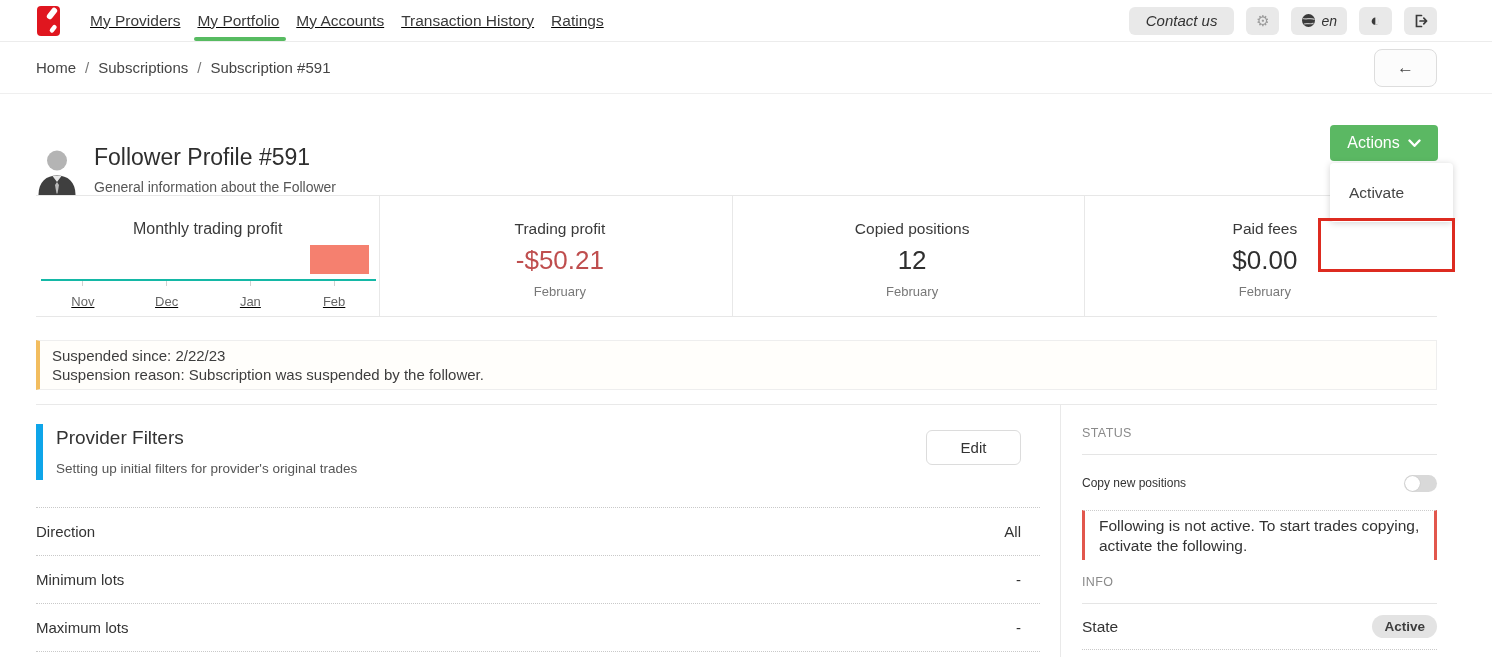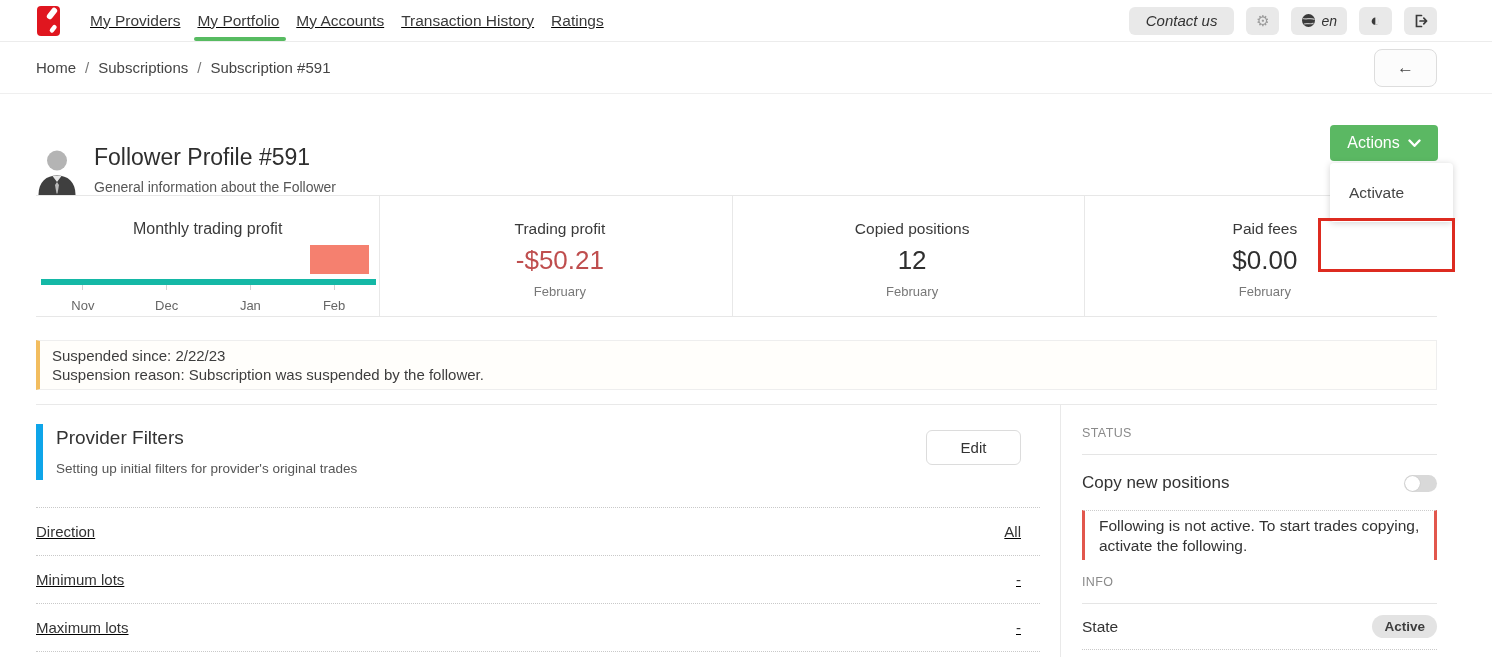--- a/index.html
+++ b/index.html
@@ -45,21 +45,21 @@
   
   .stats-row { margin: 0 55px 4px 36px; border-top: 1px solid #e7e7e7; border-bottom: 1px solid #e7e7e7; height: 122px; display: grid; grid-template-columns: 1fr 1fr 1fr 1fr; gap: 8px; }
   .stat-col { border-right: 1px solid #e8e8e8; padding-top: 24px; text-align: center; position: relative; }
   .stat-col:last-child { border-right: none; }
   .stat-label { font-size: 15.5px; color: #3a3a3a; }
   .stat-value { font-size: 26px; color: #2f2f2f; margin-top: 7px; }
   .stat-value.negative { color: #bf4e4e; }
   .stat-period { font-size: 13px; color: #787878; margin-top: 8px; }
   .chart-title { font-size: 16px; color: #3a3a3a; }
   .chart-bar { position: absolute; left: 274px; top: 49px; width: 59px; height: 29px; background: #f5806f; }
-  .chart-axis { position: absolute; left: 5px; top: 83px; width: 335px; border-top: 6px solid #14b8a6; display: flex; }
+  .chart-axis { position: absolute; left: 5px; top: 83px; width: 335px; border-top: 2px solid #14b8a6; display: flex; text-decoration: underline; }
   .chart-cat { flex: 1; text-align: center; }
   .chart-tick { width: 1px; height: 5px; background: #d2d2d2; margin: 0 auto; }
   .chart-cat-label { margin-top: 8px; font-size: 13px; color: #666; }
 
   
   .banner { margin: 23px 55px 0 36px; border: 1px solid #eee; border-left: 4px solid #f2bd5f; background: #fffefb; padding: 5px 0 5px 12px; }
   .banner-line { font-size: 15px; color: #3d3d3d; line-height: 19px; }
 
   .hdivider { margin: 14px 55px 0 36px; border-top: 1px solid #e9e9e9; }
 
@@ -67,29 +67,29 @@
   .content { display: flex; padding: 0 55px 0 36px; align-items: stretch; min-height: 257px; }
   .content-left { flex: 1; padding-right: 20px; }
   .content-right { width: 377px; border-left: 1px solid #e9e9e9; padding: 21px 0 0 21px; }
 
   .pf-header { margin-top: 19px; display: flex; justify-content: space-between; align-items: flex-start; padding-right: 19px; }
   .pf-titles { border-left: 7px solid #0ea5e9; padding: 3px 0 4px 13px; }
   .pf-title { font-size: 19px; color: #333; }
   .pf-subtitle { font-size: 13.5px; color: #555; margin-top: 12px; }
   .edit-btn { width: 95px; height: 35px; border: 1px solid #dcdcdc; border-radius: 6px; background: #fff; font-size: 15px; color: #333; font-family: inherit; cursor: pointer; margin-top: 6px; }
 
-  .pf-rows { margin-top: 27px; border-top: 1px dotted #c9c9c9; text-decoration: underline; }
+  .pf-rows { margin-top: 27px; border-top: 1px dotted #c9c9c9; }
   .pf-row { height: 48px; border-bottom: 1px dotted #c9c9c9; display: flex; align-items: center; justify-content: space-between; padding-right: 19px; }
   .pf-row-label { font-size: 15px; color: #333; }
   .pf-row-value { font-size: 15px; color: #333; }
 
   .panel-heading { font-size: 12.5px; color: #8a8a8a; letter-spacing: 0.4px; }
   .panel-divider { margin-top: 14px; border-top: 1px solid #e5e5e5; }
   .toggle-row { margin-top: 10px; height: 36px; display: flex; align-items: center; justify-content: space-between; }
-  .toggle-label { font-size: 17px; color: #333; }
+  .toggle-label { font-size: 12px; color: #333; }
   .toggle { width: 33px; height: 17px; border-radius: 9px; background: #d9d9d9; position: relative; cursor: pointer; flex: 0 0 auto; }
   .toggle .knob { position: absolute; left: 1px; top: 1px; width: 15px; height: 15px; border-radius: 50%; background: #fff; box-shadow: 0 0 1px rgba(0,0,0,0.25); }
   .status-alert { margin-top: 9px; border-top: 1px dotted #ccc; border-left: 3px solid #e2574d; border-right: 3px solid #e2574d; padding: 5px 10px 5px 14px; font-size: 15.5px; color: #333; line-height: 19.5px; }
   .info-heading { margin-top: 15px; }
   .info-row { height: 46px; border-bottom: 1px dotted #c9c9c9; display: flex; align-items: center; justify-content: space-between; }
   .info-row-label { font-size: 15.5px; color: #333; }
   .badge { background: #e3e3e3; color: #3d3d3d; font-size: 13.5px; padding: 4px 12px; border-radius: 12px; font-weight: bold; }
 </style>
 </head>
 <body>

